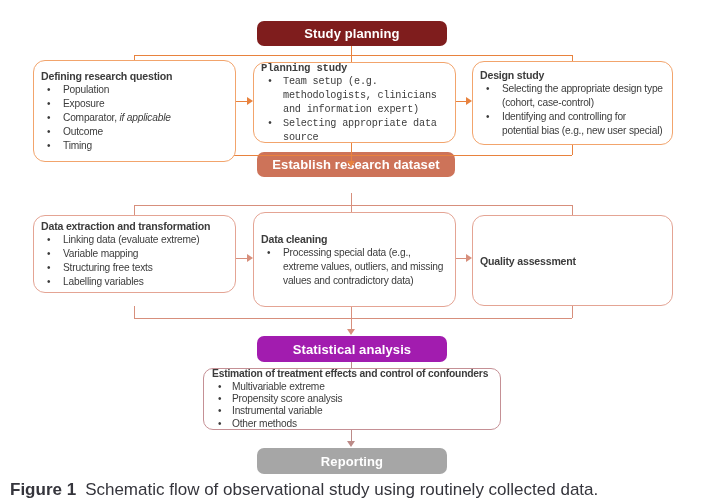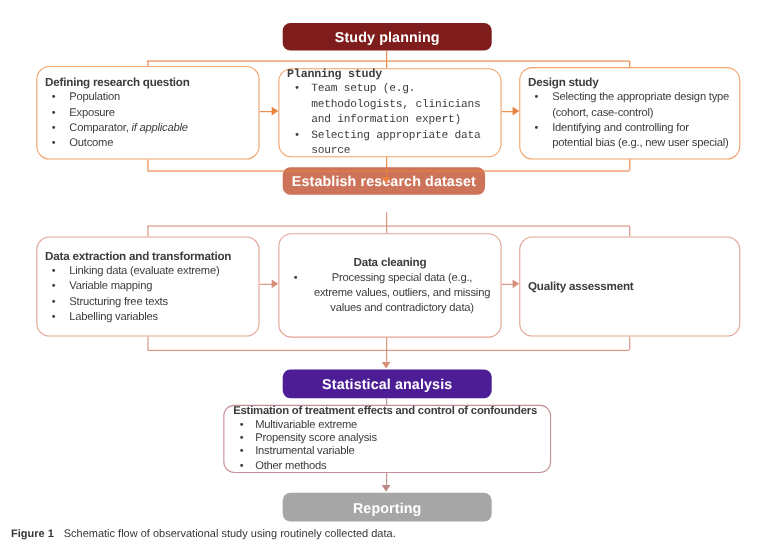--- a/index.html
+++ b/index.html
@@ -3,34 +3,34 @@
 <meta charset="utf-8">
 <style>
   * { margin:0; padding:0; box-sizing:border-box; }
   html,body { background:#ffffff; }
   body { font-family:"Liberation Sans", sans-serif; }
   .canvas { position:relative; width:705px; height:499px; background:#ffffff; overflow:hidden; }
 
   .hdr { position:absolute; display:flex; align-items:center; justify-content:center;
          color:#fff; font-weight:bold; font-size:13px; border-radius:7px; letter-spacing:0.1px; }
   #hdr1 { left:257px; top:21px;  width:190px; height:25px; }
-  #hdr2 { left:257px; top:152px; width:184px; height:25px; }
+  #hdr2 { left:257px; top:152px; width:198px; height:25px; }
   #hdr3 { left:257px; top:336px; width:190px; height:26px; }
   #hdr4 { left:257px; top:448px; width:190px; height:26px; }
 
   .box { position:absolute; border-radius:12px; background:#fff; display:flex;
          flex-direction:column; justify-content:center; padding:2px 7px; }
   .r1 { border:1.4px solid #F2A46C; }
   .r2 { border:1.4px solid #E4A494; }
   .r3 { border:1.4px solid #C59095; }
-  #box1 { left:33px;  top:60px;  width:203px; height:85px; }
+  #box1 { left:33px;  top:60px;  width:203px; height:102px; }
   #box2 { left:253px; top:62px;  width:203px; height:81px;font-family:Liberation Mono, monospace; }
   #box3 { left:472px; top:61px;  width:201px; height:84px; }
-  #box4 { left:33px;  top:215px; width:203px; height:91px; }
-  #box5 { left:253px; top:212px; width:203px; height:95px;text-align:center; }
+  #box4 { left:33px;  top:215px; width:203px; height:78px; }
+  #box5 { left:253px; top:212px; width:203px; height:95px; }
   #box6 { left:472px; top:215px; width:201px; height:91px; }
   #box7 { left:203px; top:368px; width:298px; height:62px; border-radius:10px; padding:1px 8px; }
 
   .box-title { font-weight:bold; font-size:10.6px; line-height:14px; color:#3C3C3C;
                letter-spacing:-0.2px; white-space:nowrap; }
   .box ul { list-style:none; }
   .box li { position:relative; font-size:10.2px; line-height:14px; color:#3C3C3C;
             letter-spacing:-0.2px; padding-left:22px; }
   .box li::before { content:"\2022"; position:absolute; left:6px; top:0; font-size:10px; color:#3C3C3C; }
   #box7 .box-title { font-size:10.3px; line-height:12.6px; }
@@ -43,31 +43,31 @@
   .c3 { background:#BC8B88; }
   .tri { position:absolute; width:0; height:0; }
   .tri-down  { border-left:4px solid transparent; border-right:4px solid transparent; border-top:6px solid transparent; }
   .td1 { border-top-color:#E8823E; }
   .td2 { border-top-color:#D78F7C; }
   .td3 { border-top-color:#BC8B88; }
   .tri-right { border-top:4px solid transparent; border-bottom:4px solid transparent; border-left:6px solid transparent; }
   .tr1 { border-left-color:#E8823E; }
   .tr2 { border-left-color:#D78F7C; }
 
-  .caption { position:absolute; left:10px; top:480px; font-size:10px; color:#35353C; }
+  .caption { position:absolute; left:10px; top:480px; font-size:17px; color:#35353C; }
   .caption b { margin-right:9px; }
 </style>
 </head>
 <body>
 
 <div class="canvas">
 
   <div class="hdr" id="hdr1" style="background-color: #7f1d1d;">Study planning</div>
   <div class="hdr" id="hdr2" style="background-color: rgb(205, 115, 89);">Establish research dataset</div>
-  <div class="hdr" id="hdr3" style="background-color: #4c1d95;">Statistical analysis</div>
+  <div class="hdr" id="hdr3" style="background-color: #a21caf;">Statistical analysis</div>
   <div class="hdr" id="hdr4" style="background-color: rgb(166, 166, 166); text-align: center;">Reporting</div>
 
   <div class="line c1" style="left:351px; top:46px;  width:1px;   height:16px;"></div>
   <div class="line c1" style="left:134px; top:55px;  width:438px; height:1px;"></div>
   <div class="line c1" style="left:134px; top:55px;  width:1px;   height:6px;"></div>
   <div class="line c1" style="left:572px; top:55px;  width:1px;   height:7px;"></div>
   <div class="line c1" style="left:236px; top:101px; width:12px;  height:1px;"></div>
   <div class="tri tri-right tr1" style="left:247px; top:97px;"></div>
   <div class="line c1" style="left:456px; top:101px; width:11px;  height:1px;"></div>
   <div class="tri tri-right tr1" style="left:466px; top:97px;"></div>
@@ -95,20 +95,21 @@
   <div class="line c3" style="left:351px; top:430px; width:1px; height:12px;"></div>
   <div class="tri tri-down td3" style="left:347px; top:441px;"></div>
 
   <div class="box r1" id="box1">
     <div class="box-title">Defining research question</div>
     <ul>
       <li>Population</li>
       <li>Exposure</li>
       <li><span>Comparator, </span><span class="italic">if applicable</span></li>
       <li>Outcome</li>
+      <li>Timing</li>
     </ul>
   </div>
 
   <div class="box r1" id="box2">
     <div class="box-title">Planning study</div>
     <ul>
       <li>Team setup (e.g.  methodologists, clinicians and information expert)</li>
       <li>Selecting appropriate data source</li>
     </ul>
   </div>

